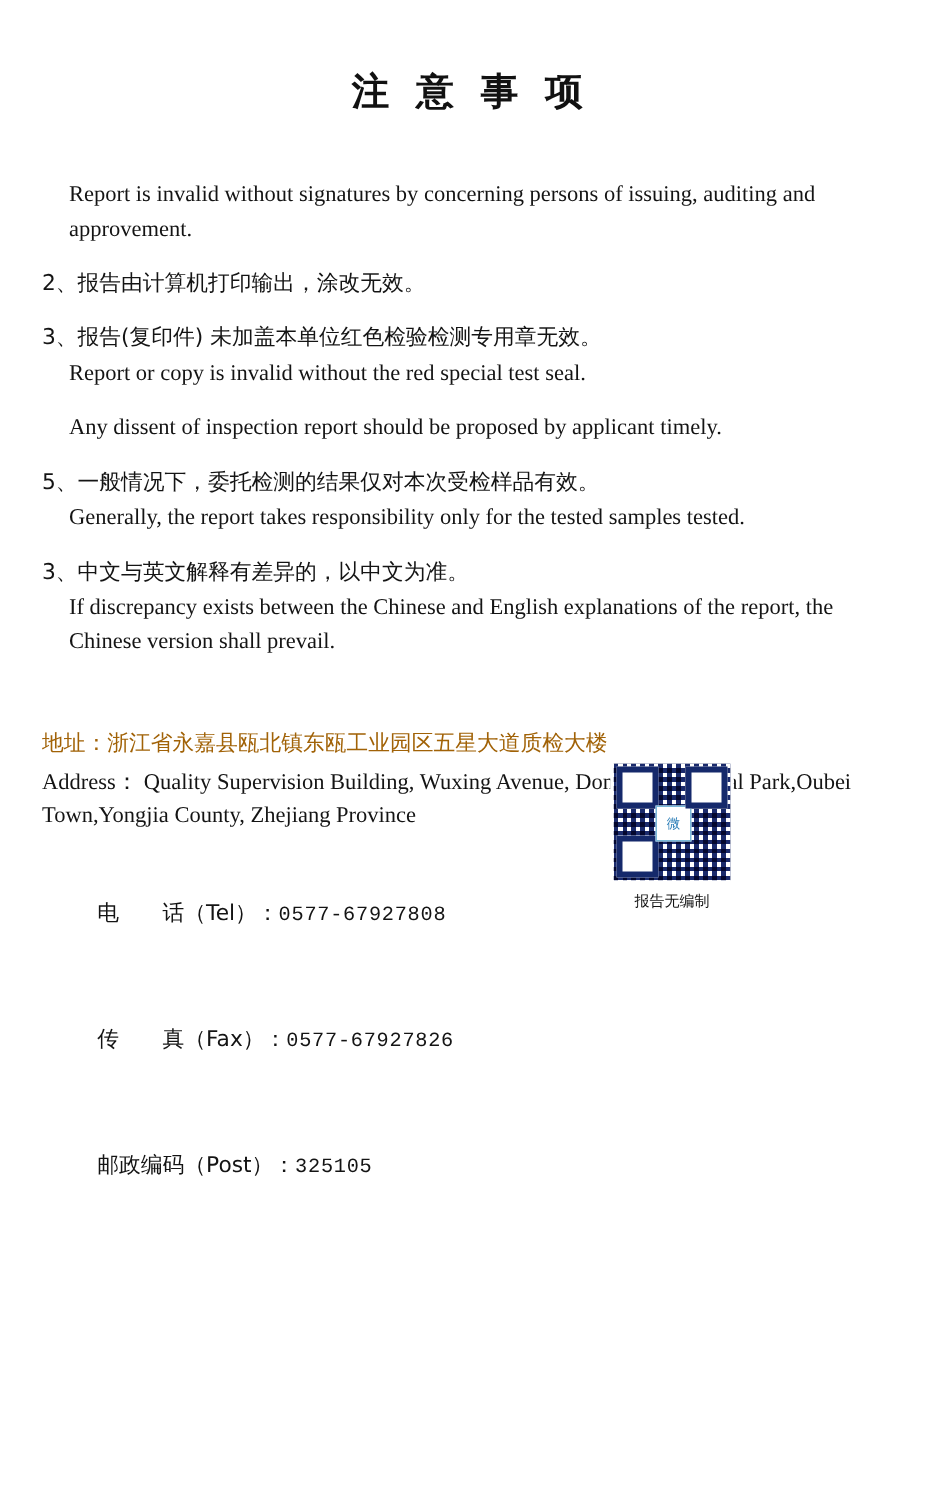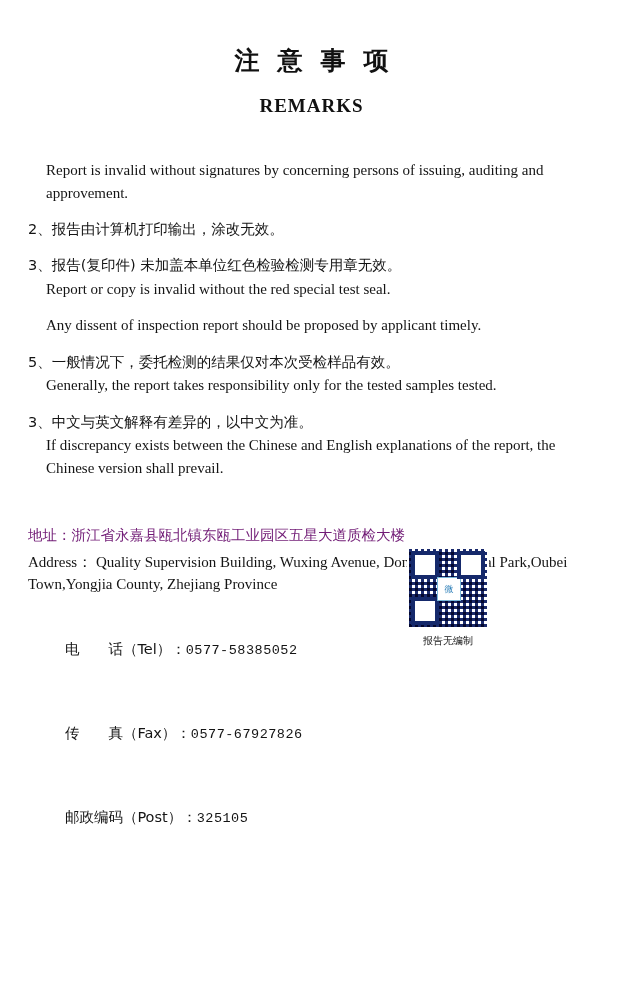--- a/index.html
+++ b/index.html
@@ -62,24 +62,24 @@
     color: #141414;
     padding-left: 18px;
     margin-top: 1px;
   }
   .footer {
     margin-top: 46px;
     padding-left: 6px;
     position: relative;
   }
   .addr-cn {
-    font-family: Liberation Mono, monospace;
+    font-family: Liberation Serif, serif;
     font-size: 14.5px;
     line-height: 1.6;
-    color: #701a75;
+    color: #a16207;
   }
   .addr-en {
     font-family: "Liberation Serif", "DejaVu Serif", serif;
     font-size: 15px;
     line-height: 1.5;
     color: #141414;
     margin-top: 2px;
     max-width: 560px;
   }
   .contact-block {
@@ -160,21 +160,20 @@
     color: #141414;
     margin-top: 5px;
   }
 </style>
 </head>
 <body>
 
 <div class="page">
 
   <div class="title-cn">注意事项</div>
-  <div class="title-en">REMARKS</div>
 
   <div class="remarks">
 
     <div class="remark-item">
       <div class="remark-en">Report is invalid without signatures by concerning persons of issuing, auditing and approvement.</div>
     </div>
 
     <div class="remark-item">
       <div class="remark-cn">2、报告由计算机打印输出，涂改无效。</div>
     </div>
@@ -202,21 +201,21 @@
   </div>
 
   <div class="footer">
 
     <div class="addr-cn">地址：浙江省永嘉县瓯北镇东瓯工业园区五星大道质检大楼</div>
     <div class="addr-en">Address： Quality Supervision Building, Wuxing Avenue, Dong'ou Industrial Park,Oubei Town,Yongjia County, Zhejiang Province</div>
 
     <div class="contact-block">
 
       <div class="contact-row">
-        <span>电　　话（Tel）：</span><span class="val">0577-58385052</span>
+        <span>电　　话（Tel）：</span><span class="val">0577-67927808</span>
       </div>
 
       <div class="contact-row">
         <span>传　　真（Fax）：</span><span class="val">0577-67927826</span>
       </div>
 
       <div class="contact-row">
         <span>邮政编码（Post）：</span><span class="val">325105</span>
       </div>
 

